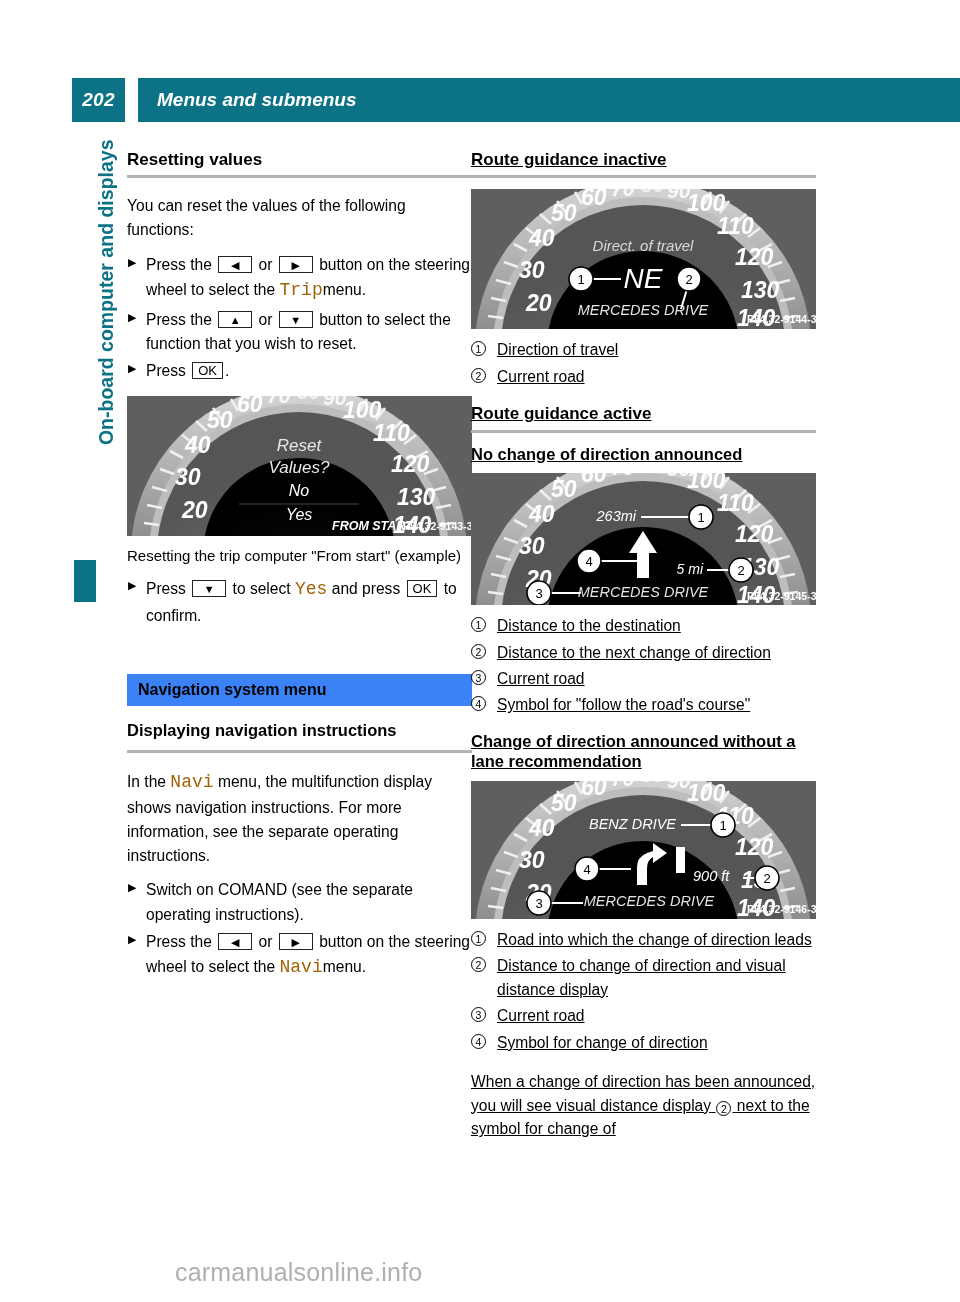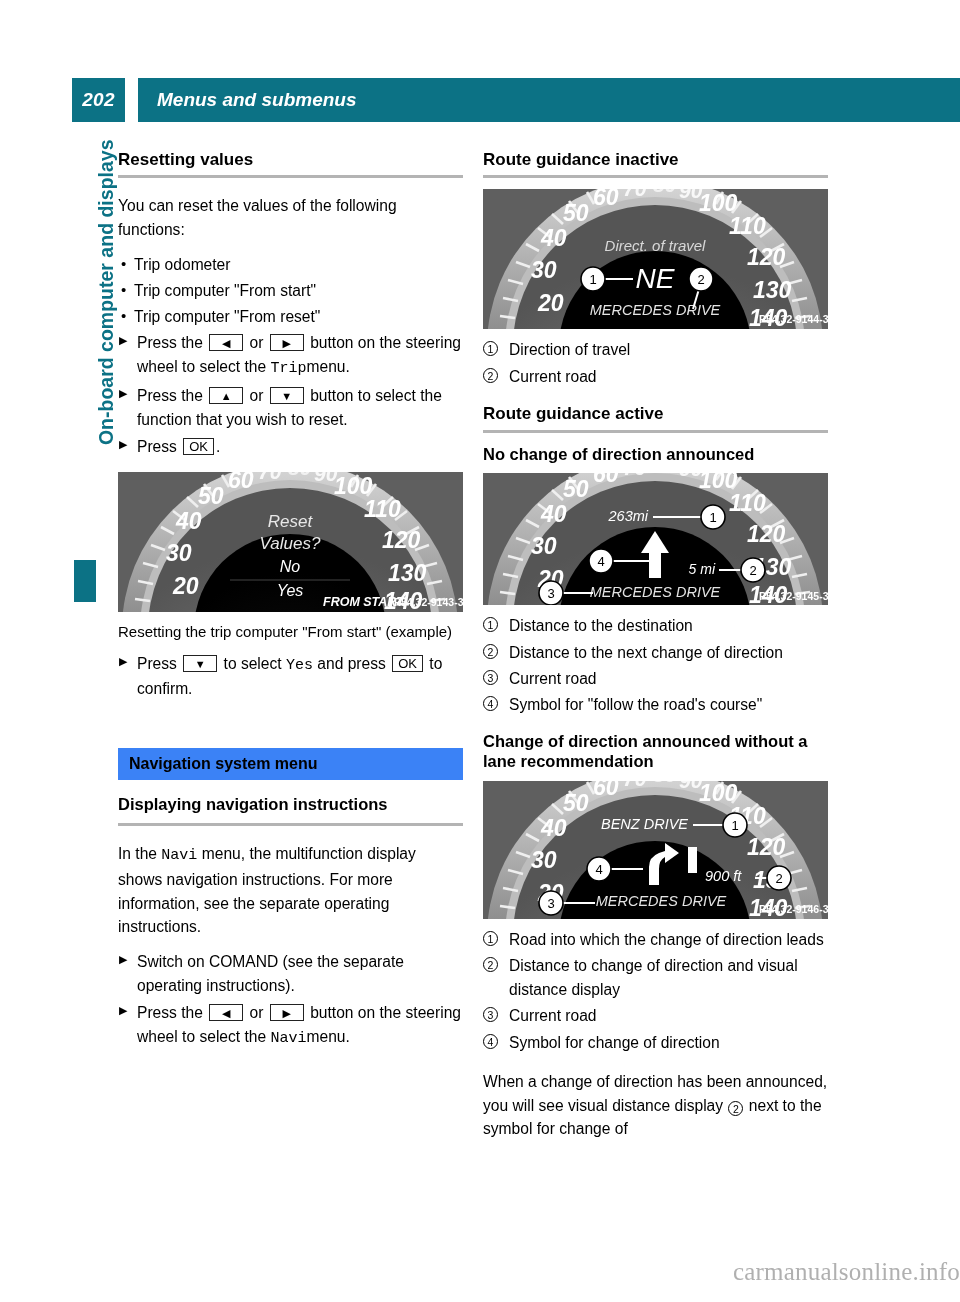--- a/index.html
+++ b/index.html
@@ -42,22 +42,22 @@
     color: #0c7285; font-size: 19.5px; font-weight: bold;
     white-space: nowrap;
   }
   .vtab-block {
     position: absolute; left: 0; top: 400px;
     width: 22px; height: 42px; background: #0c7285;
   }
 
   
   .col { position: absolute; top: 150px; width: 345px; }
-  .col-left  { left: 118px; }
-  .col-right { left: 483px; }
+  .col-left  { left: 127px; }
+  .col-right { left: 471px; text-decoration: underline; }
 
   h2.sec {
     font-size: 17px; font-weight: bold; margin: 0 0 5px 0;
     padding: 0; line-height: 1.2;
   }
   .rule { height: 3px; background: #b4b4b4; margin: 0 0 11px 0; }
   h3.sub {
     font-size: 16.5px; font-weight: bold; margin: 0 0 9px 0; line-height: 1.25;
   }
   p.body {
@@ -108,32 +108,32 @@
   }
 
   
   .keybox {
     display: inline-block; border: 1.4px solid #222; background: #fff;
     padding: 0 8px; font-size: 11px; line-height: 16px; height: 17px;
     vertical-align: 1px; margin: 0 2px; box-sizing: border-box;
     min-width: 34px; text-align: center;
   }
   .keybox.ok { font-size: 13px; font-family: "Liberation Sans", sans-serif; padding: 0 5px; min-width: 0; }
-  code.cmd { font-family: "Liberation Mono", monospace; color: #000000; font-size: 15px; }
+  code.cmd { font-family: "Liberation Mono", monospace; color: #a16207; font-size: 18px; }
 
   
   .caption { font-size: 15px; line-height: 1.4; margin: 8px 0 10px 0; }
 
   
   .fig { position: relative; width: 345px; margin: 0 0 9px 0; background: #000; overflow: hidden; }
   .fig svg { display: block; width: 100%; height: 100%; }
 
   .watermark {
     position: absolute; left: 0; top: 1258px; width: 960px;
-    text-align: right; color: #b0b0b0; font-size: 25px; letter-spacing: .2px; font-family: Liberation Serif, serif;
+    text-align: left; color: #b0b0b0; font-size: 25px; letter-spacing: .2px;
   }
   .wm-inner { display: inline-block; margin-left: 175px; }
 </style>
 </head>
 <body>
 
 <div class="header">
   <div class="page-num-box">202</div>
   <div class="header-bar">Menus and submenus</div>
 </div>
@@ -143,25 +143,20 @@
   <div class="vtab-block"></div>
 </div>
 
 <div class="col col-left">
 
   <h2 class="sec">Resetting values</h2>
   <div class="rule"></div>
 
   <p class="body">You can reset the values of the following functions:</p>
 
-  <ul class="dots">
-    <li>Trip odometer</li>
-    <li>Trip computer "From start"</li>
-    <li>Trip computer "From reset"</li>
-  </ul>
 
   <ul class="steps">
     <li>
       <span>Press the</span>
       <span class="keybox">◀</span>
       <span>or</span>
       <span class="keybox">▶</span>
       <span>button on the steering wheel to select the</span>
       <code class="cmd">Trip</code><span>menu.</span>
     </li>

